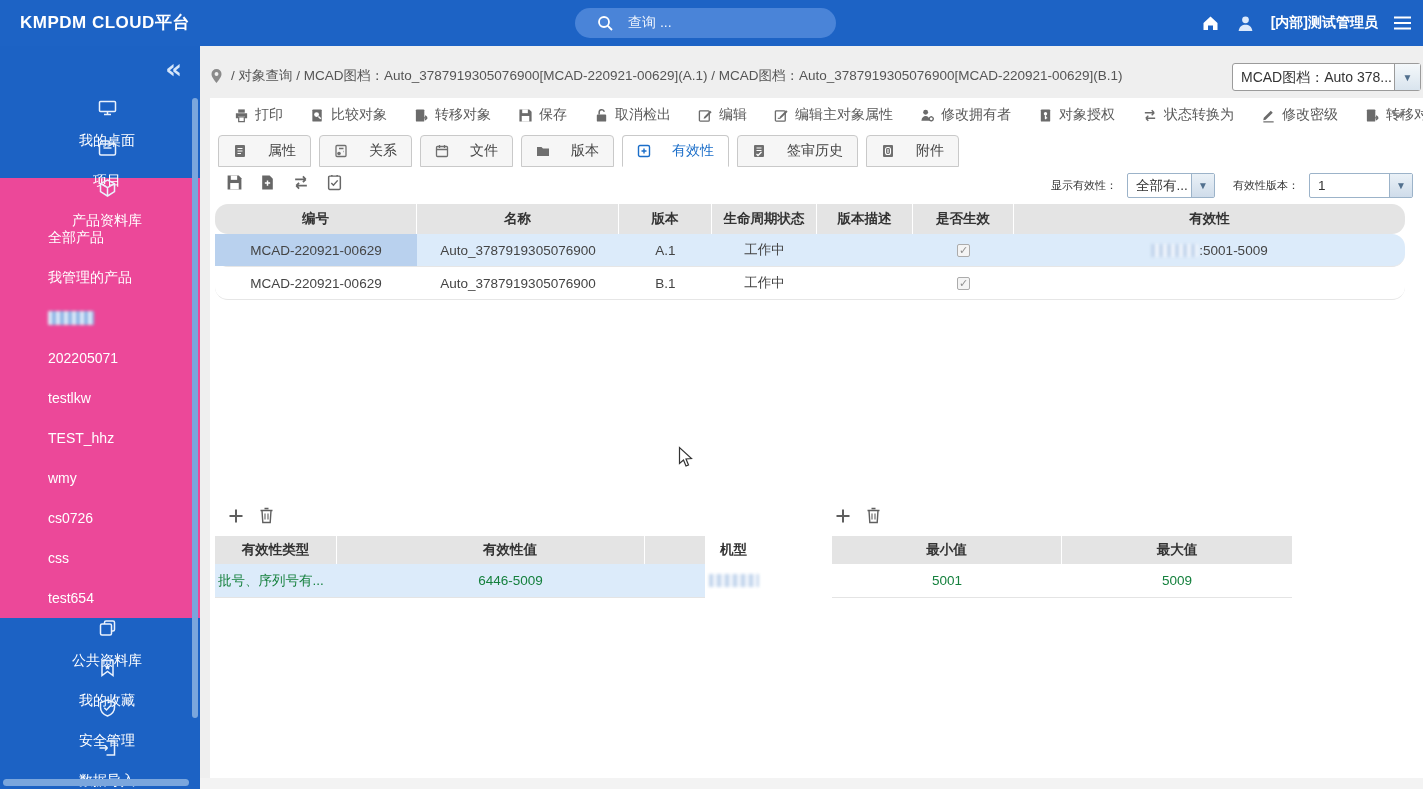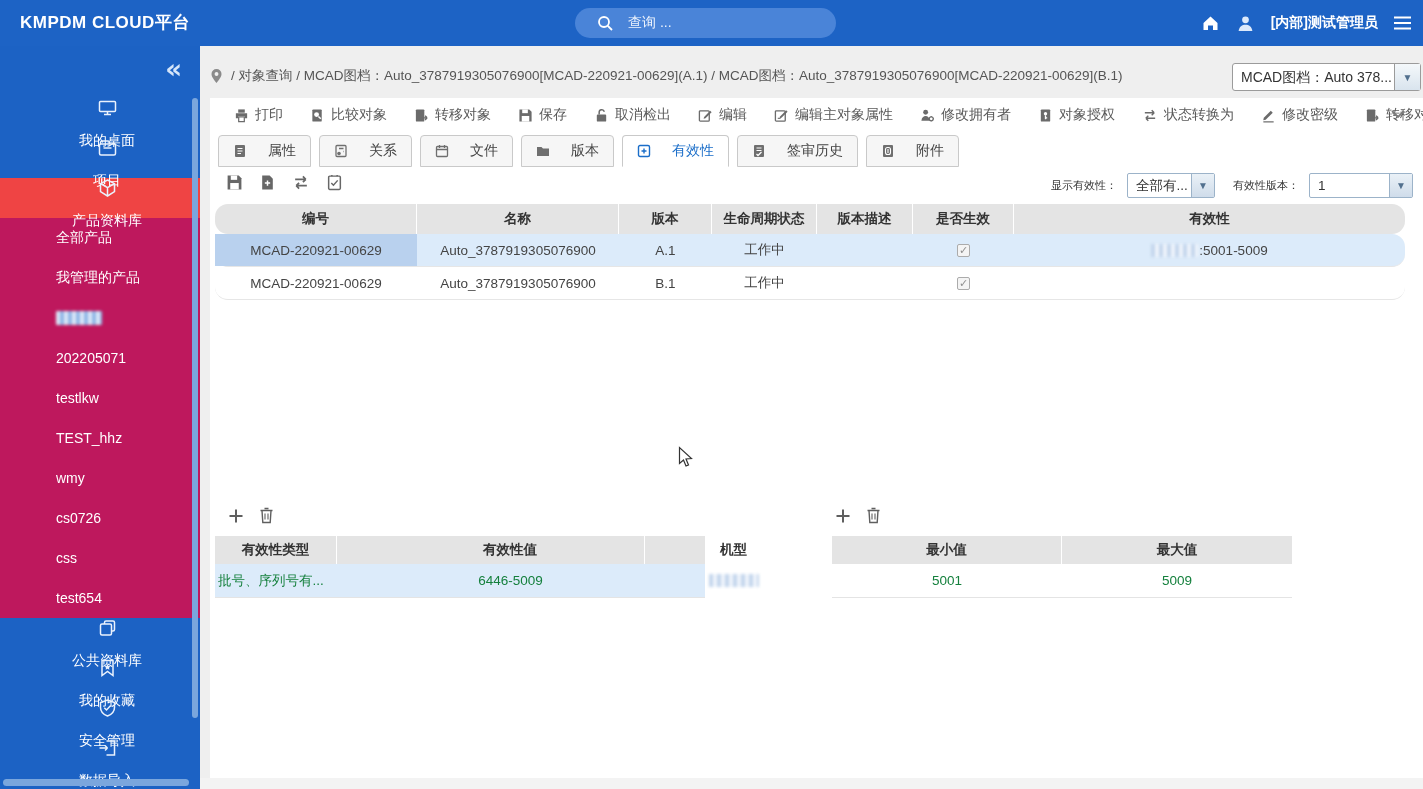--- a/index.html
+++ b/index.html
@@ -18,22 +18,22 @@
   .search-text { color:#eef4fd; font-size:14px; }
   .hdr-right { position:absolute; right:12px; top:0; height:46px; display:flex; align-items:center; gap:16px; }
   .hdr-user { color:#fff; font-size:14px; font-weight:bold; }
   .hicon { cursor:pointer; }
 
   
   .sidebar { position:absolute; left:0; top:46px; width:200px; height:743px; background:#1c62c4; }
   .collapse { position:absolute; right:18px; top:10px; color:#d5e5f9; font-size:26px; font-weight:bold; line-height:26px; cursor:pointer; font-family:"DejaVu Sans",sans-serif; }
   .nav { position:absolute; left:0; top:52px; width:200px; }
   .nav-item { height:40px; display:flex; align-items:center; padding-left:14px; gap:14px; color:#fff; font-size:14px; cursor:pointer;flex-direction:column; }
-  .nav-item.active { background:#ef4444; }
-  .submenu { background:#be185d;padding-left:8px; }
+  .nav-item.active { background:#ec4899; }
+  .submenu { background:#ec4899; }
   .sub-item { height:40px; display:flex; align-items:center; padding-left:48px; color:#fff; font-size:14px; cursor:pointer; }
   .sb-vscroll { position:absolute; right:2px; top:52px; width:6px; height:620px; border-radius:3px; background:#7aa6dd; }
   .sb-hscroll { position:absolute; left:3px; bottom:3px; width:186px; height:7px; border-radius:4px; background:#7aa6dd; }
 
   
   .content { position:absolute; left:200px; top:46px; width:1223px; height:743px; background:#efefef; }
   .breadcrumb { position:absolute; left:10px; top:16px; height:28px; display:flex; align-items:center; gap:8px; color:#555; font-size:13.5px; }
   .bc-combo { position:absolute; left:1032px; top:17px; width:189px; height:28px; background:#fff; border:1px solid #9b9b9b; border-radius:3px; cursor:pointer; }
   .bc-combo .cb-text { position:absolute; left:8px; top:0; line-height:26px; font-size:14px; color:#333; white-space:nowrap; }
   .combo-arrow { position:absolute; right:0; top:0; bottom:0; width:26px; border-left:1px solid #9b9b9b; background:linear-gradient(#f4f8fb,#d9e4ee); display:flex; align-items:center; justify-content:center; color:#52708e; font-size:10px; }

